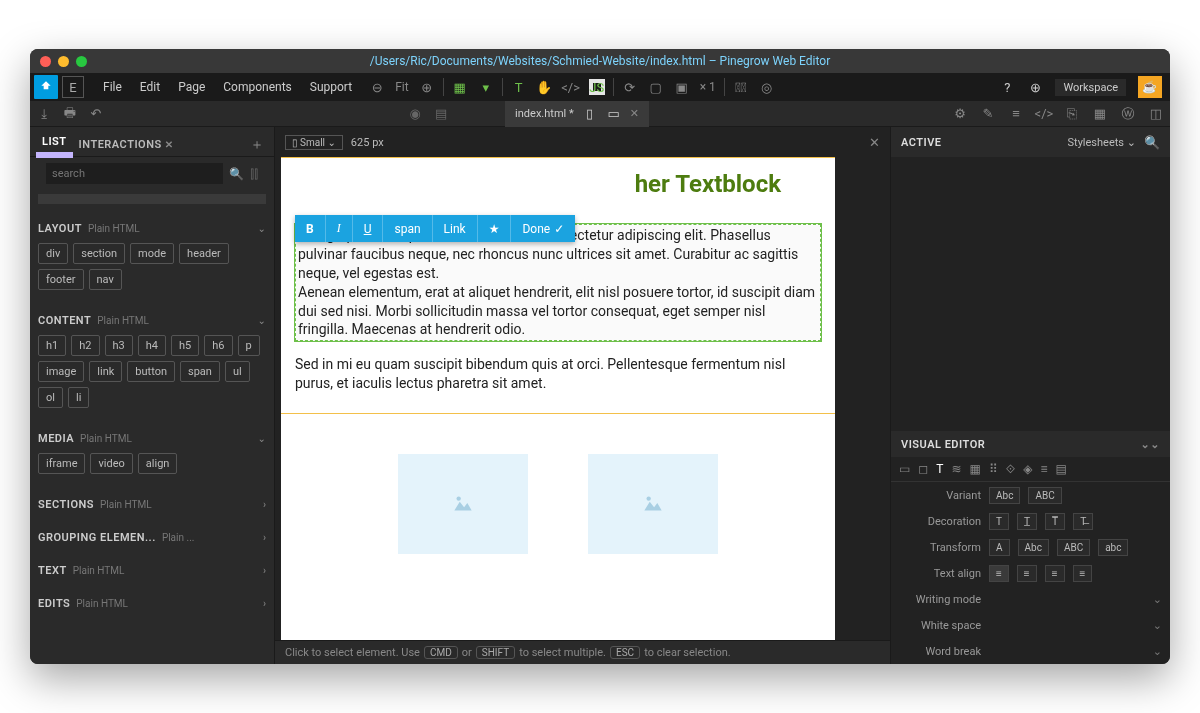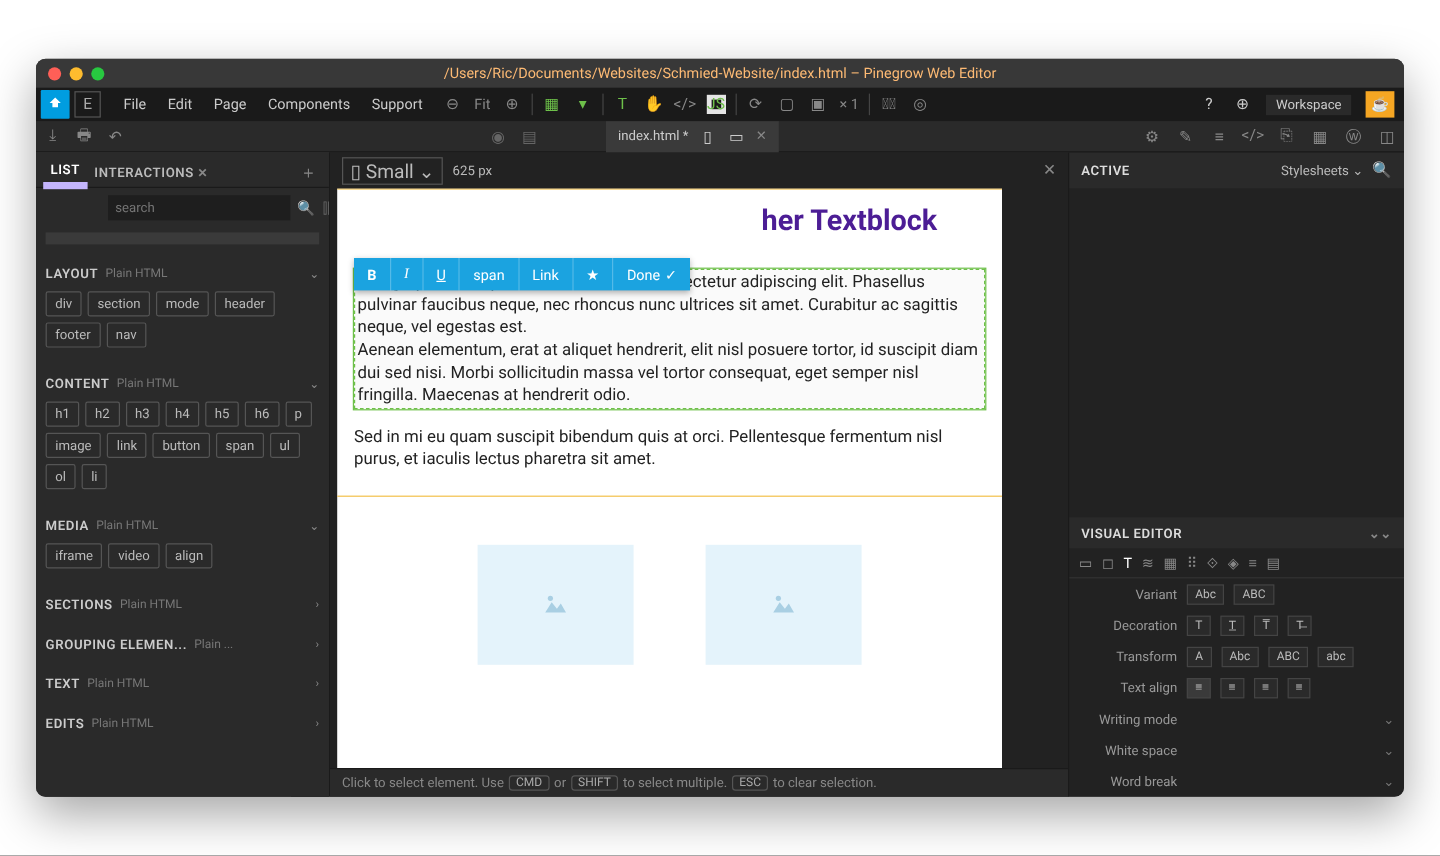--- a/index.html
+++ b/index.html
@@ -2,21 +2,21 @@
 <html><head>
 <meta charset="utf-8">
 <style>
 * { margin:0; padding:0; box-sizing:border-box; font-family:-apple-system,BlinkMacSystemFont,"Segoe UI",Roboto,sans-serif; }
 body { background:#fff; display:flex; align-items:center; justify-content:center; height:713px; padding:30px; }
 .window { width:1140px; height:615px; background:#2a2a2a; border-radius:8px; box-shadow:0 15px 40px rgba(0,0,0,0.35); display:flex; flex-direction:column; overflow:hidden; }
 .titlebar { height:24px; background:#383838; display:flex; align-items:center; padding:0 10px; position:relative; }
 .traffic { display:flex; gap:7px; }
 .dot { width:11px; height:11px; border-radius:50%; }
 .dot.red{background:#ff5f57}.dot.yellow{background:#febc2e}.dot.green{background:#28c840}
-.title { position:absolute; left:0; right:0; text-align:center; font-size:12px; color:#fdba74; }
+.title { position:absolute; left:0; right:0; text-align:center; font-size:12px; color:#7dd3fc; }
 .menubar { height:28px; background:#1a1a1a; display:flex; align-items:center; font-size:12px; color:#ccc; padding-left:4px; }
 .logo { width:24px; height:24px; background:#009de0; display:flex; align-items:center; justify-content:center; border-radius:1px; margin-right:4px; }
 .ebox { width:22px; height:22px; border:1px solid #555; display:flex; align-items:center; justify-content:center; color:#aaa; margin-right:10px; font-size:13px; }
 .menuitem { padding:0 9px; cursor:pointer; }
 .toolgroup { display:flex; align-items:center; gap:10px; padding:0 8px; color:#888; }
 .divider { width:1px; height:18px; background:#444; }
 .ticon { width:16px; height:16px; display:flex; align-items:center; justify-content:center; font-size:13px; cursor:pointer; }
 .ticon.green { color:#6ec04a; }
 .rightmenu { margin-left:auto; display:flex; align-items:center; gap:12px; padding-right:8px; }
 .workspace-btn { background:#2a2a2a; padding:2px 8px; font-size:11px; color:#ccc; }
@@ -26,42 +26,42 @@
 .tb2-tab { background:#3a3a3a; height:26px; display:flex; align-items:center; padding:0 10px; font-size:11px; color:#ccc; gap:8px; margin-left:50px; }
 .tb2-tab .x { color:#888; cursor:pointer; }
 .tb2-right { margin-left:auto; display:flex; gap:12px; color:#888; font-size:13px; }
 .body { flex:1; display:flex; overflow:hidden; }
 .sidebar { width:245px; background:#2a2a2a; display:flex; flex-direction:column; border-right:1px solid #1a1a1a; overflow-y:auto; }
 .sb-tabs { display:flex; align-items:center; font-size:11px; color:#bbb; padding:6px 6px 0 6px; border-bottom:1px solid #1a1a1a; height:30px; }
 .sb-tab { padding:4px 6px; font-weight:600; letter-spacing:.5px; }
 .sb-tab.active { color:#fff; border-bottom:6px solid #c4b5fd; }
 .sb-tab .x { font-size:10px; margin-left:3px; color:#888; }
 .sb-plus { margin-left:auto; color:#888; font-size:14px; cursor:pointer; padding-right:4px; }
-.sb-search { display:flex; align-items:center; padding:6px 16px; gap:6px;margin-left:44px; }
+.sb-search { display:flex; align-items:center; padding:6px 16px; gap:6px; }
 .sb-search input { flex:1; background:#1e1e1e; border:none; color:#888; font-size:11px; padding:4px 6px; outline:none; }
 .sb-search .sicon { color:#666; font-size:12px; }
 .sb-bar { margin:4px 8px 8px 8px; height:10px; background:#3a3a3a; }
 .sb-section { padding:6px 8px; }
 .sb-head { display:flex; align-items:center; font-size:11px; color:#ccc; padding:4px 0; cursor:pointer; }
 .sb-head .name { font-weight:600; letter-spacing:.5px; }
 .sb-head .hint { color:#777; margin-left:6px; font-size:10px; }
 .sb-head .chev { margin-left:auto; color:#888; font-size:10px; }
 .sb-chips { display:flex; flex-wrap:wrap; gap:5px; padding:4px 0 8px 0; }
 .chip { border:1px solid #555; color:#bbb; font-size:11px; padding:3px 7px; border-radius:2px; cursor:pointer; }
 .center { flex:1; background:#222; display:flex; flex-direction:column; }
 .viewhead { height:30px; display:flex; align-items:center; padding:0 10px; font-size:11px; color:#bbb; }
-.viewhead .dev { border:1px solid #555; padding:1px 6px; margin-right:8px; font-size:16px; }
+.viewhead .dev { border:1px solid #555; padding:1px 6px; margin-right:8px; font-size:10px; }
 .viewhead .x { margin-left:auto; color:#888; cursor:pointer; font-size:13px; }
 .canvas-wrap { flex:1; display:flex; justify-content:flex-start; padding:0 0 0 6px; overflow:auto; }
 .canvas { width:554px; background:#fff; min-height:440px; position:relative; padding:18px 14px; }
 .fmt-toolbar { position:absolute; top:58px; left:14px; display:flex; background:#1ba3e0; color:#fff; font-size:12px; box-shadow:0 2px 5px rgba(0,0,0,.3); }
 .fmt-btn { padding:6px 11px; border-right:1px solid rgba(255,255,255,.25); cursor:pointer; display:flex; align-items:center; gap:4px; }
 .fmt-btn:last-child{border-right:none}
 .fmt-btn.b{font-weight:700}.fmt-btn.i{font-style:italic;font-family:serif}.fmt-btn.u{text-decoration:underline}
-.heading { color:#4c1d95; font-size:24px; font-weight:700; margin-bottom:10px; white-space:nowrap; overflow:hidden; }
+.heading { color:#4d7c0f; font-size:24px; font-weight:700; margin-bottom:10px; white-space:nowrap; overflow:hidden; }
 .textblock { background:#fafafa; padding:0; }
 .selected-para { border:1px dashed #6ec04a; outline:1px solid #6ec04a; padding:1px 2px; font-size:14px; color:#222; line-height:1.35; }
 .para2 { font-size:14px; color:#222; line-height:1.35; margin-top:14px; }
 .img-row { display:flex; gap:60px; justify-content:center; margin-top:40px; }
 .ph { width:130px; height:100px; background:#e4f3fb; display:flex; align-items:center; justify-content:center; }
 .ph svg { width:30px; height:26px; fill:#a9cfe3; }
 .statusbar { height:24px; background:#2a2a2a; color:#888; font-size:11px; display:flex; align-items:center; padding:0 10px; gap:4px; border-top:1px solid #1a1a1a; }
 .kbd { border:1px solid #555; border-radius:3px; padding:0 5px; font-size:10px; color:#aaa; }
 .rightpanel { width:280px; background:#222; border-left:1px solid #1a1a1a; display:flex; flex-direction:column; font-size:11px; color:#aaa; overflow:hidden; }
 .rp-head { height:30px; display:flex; align-items:center; padding:0 10px; background:#2a2a2a; }

